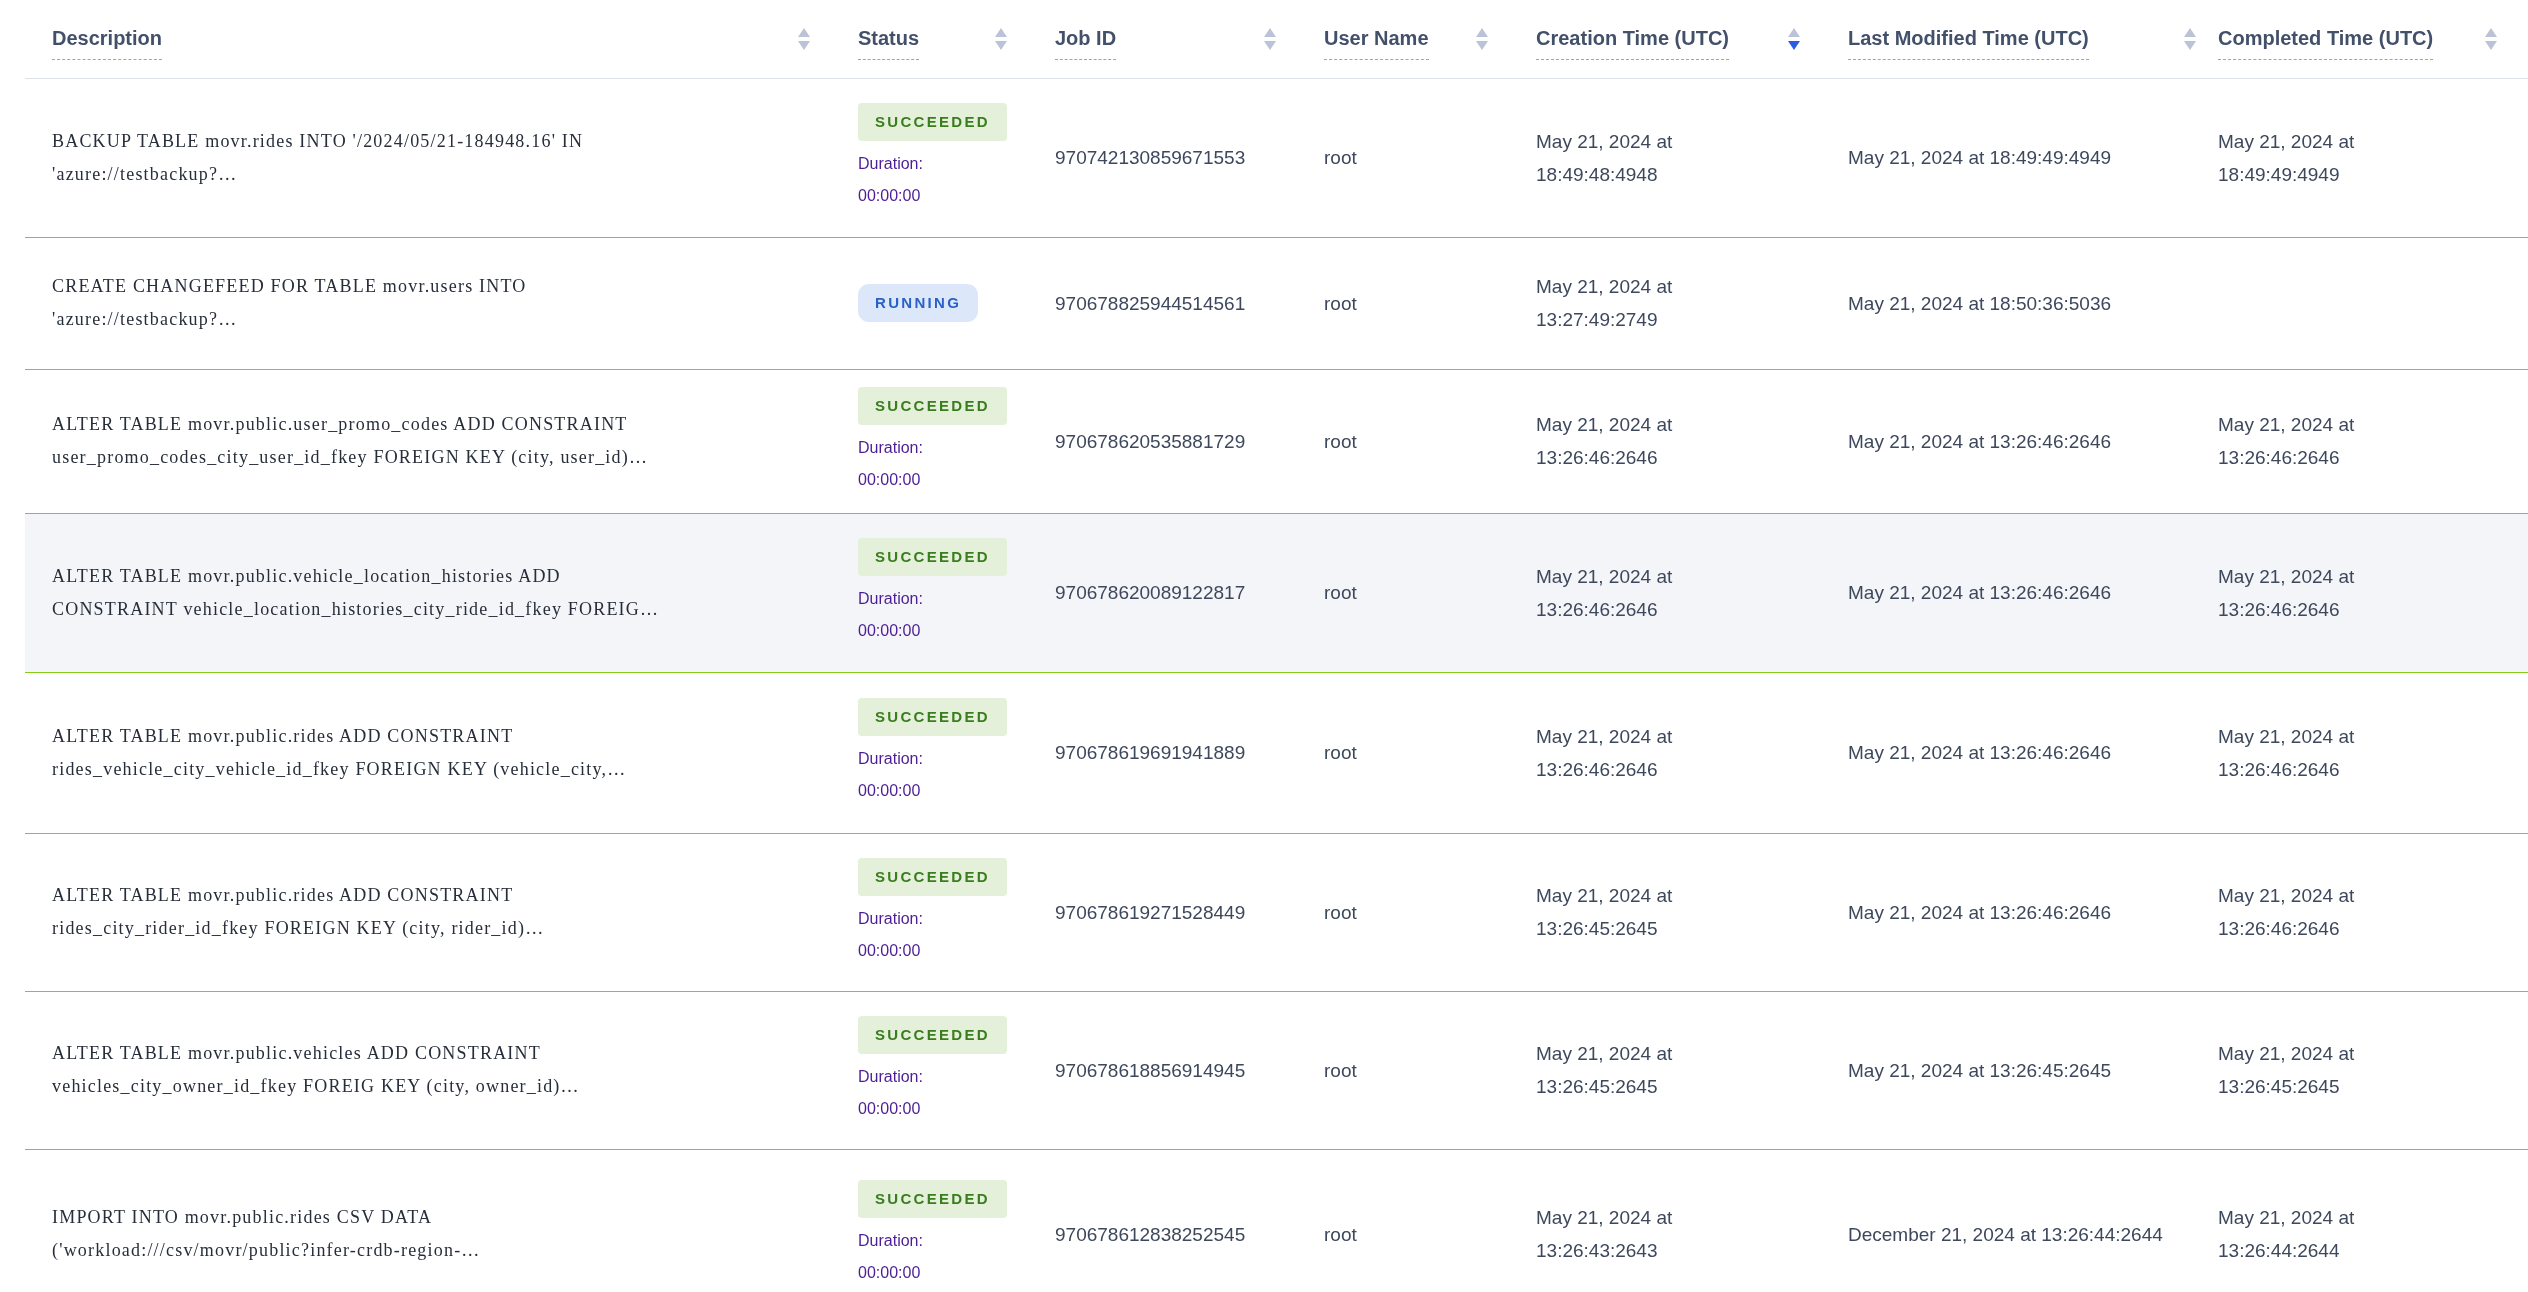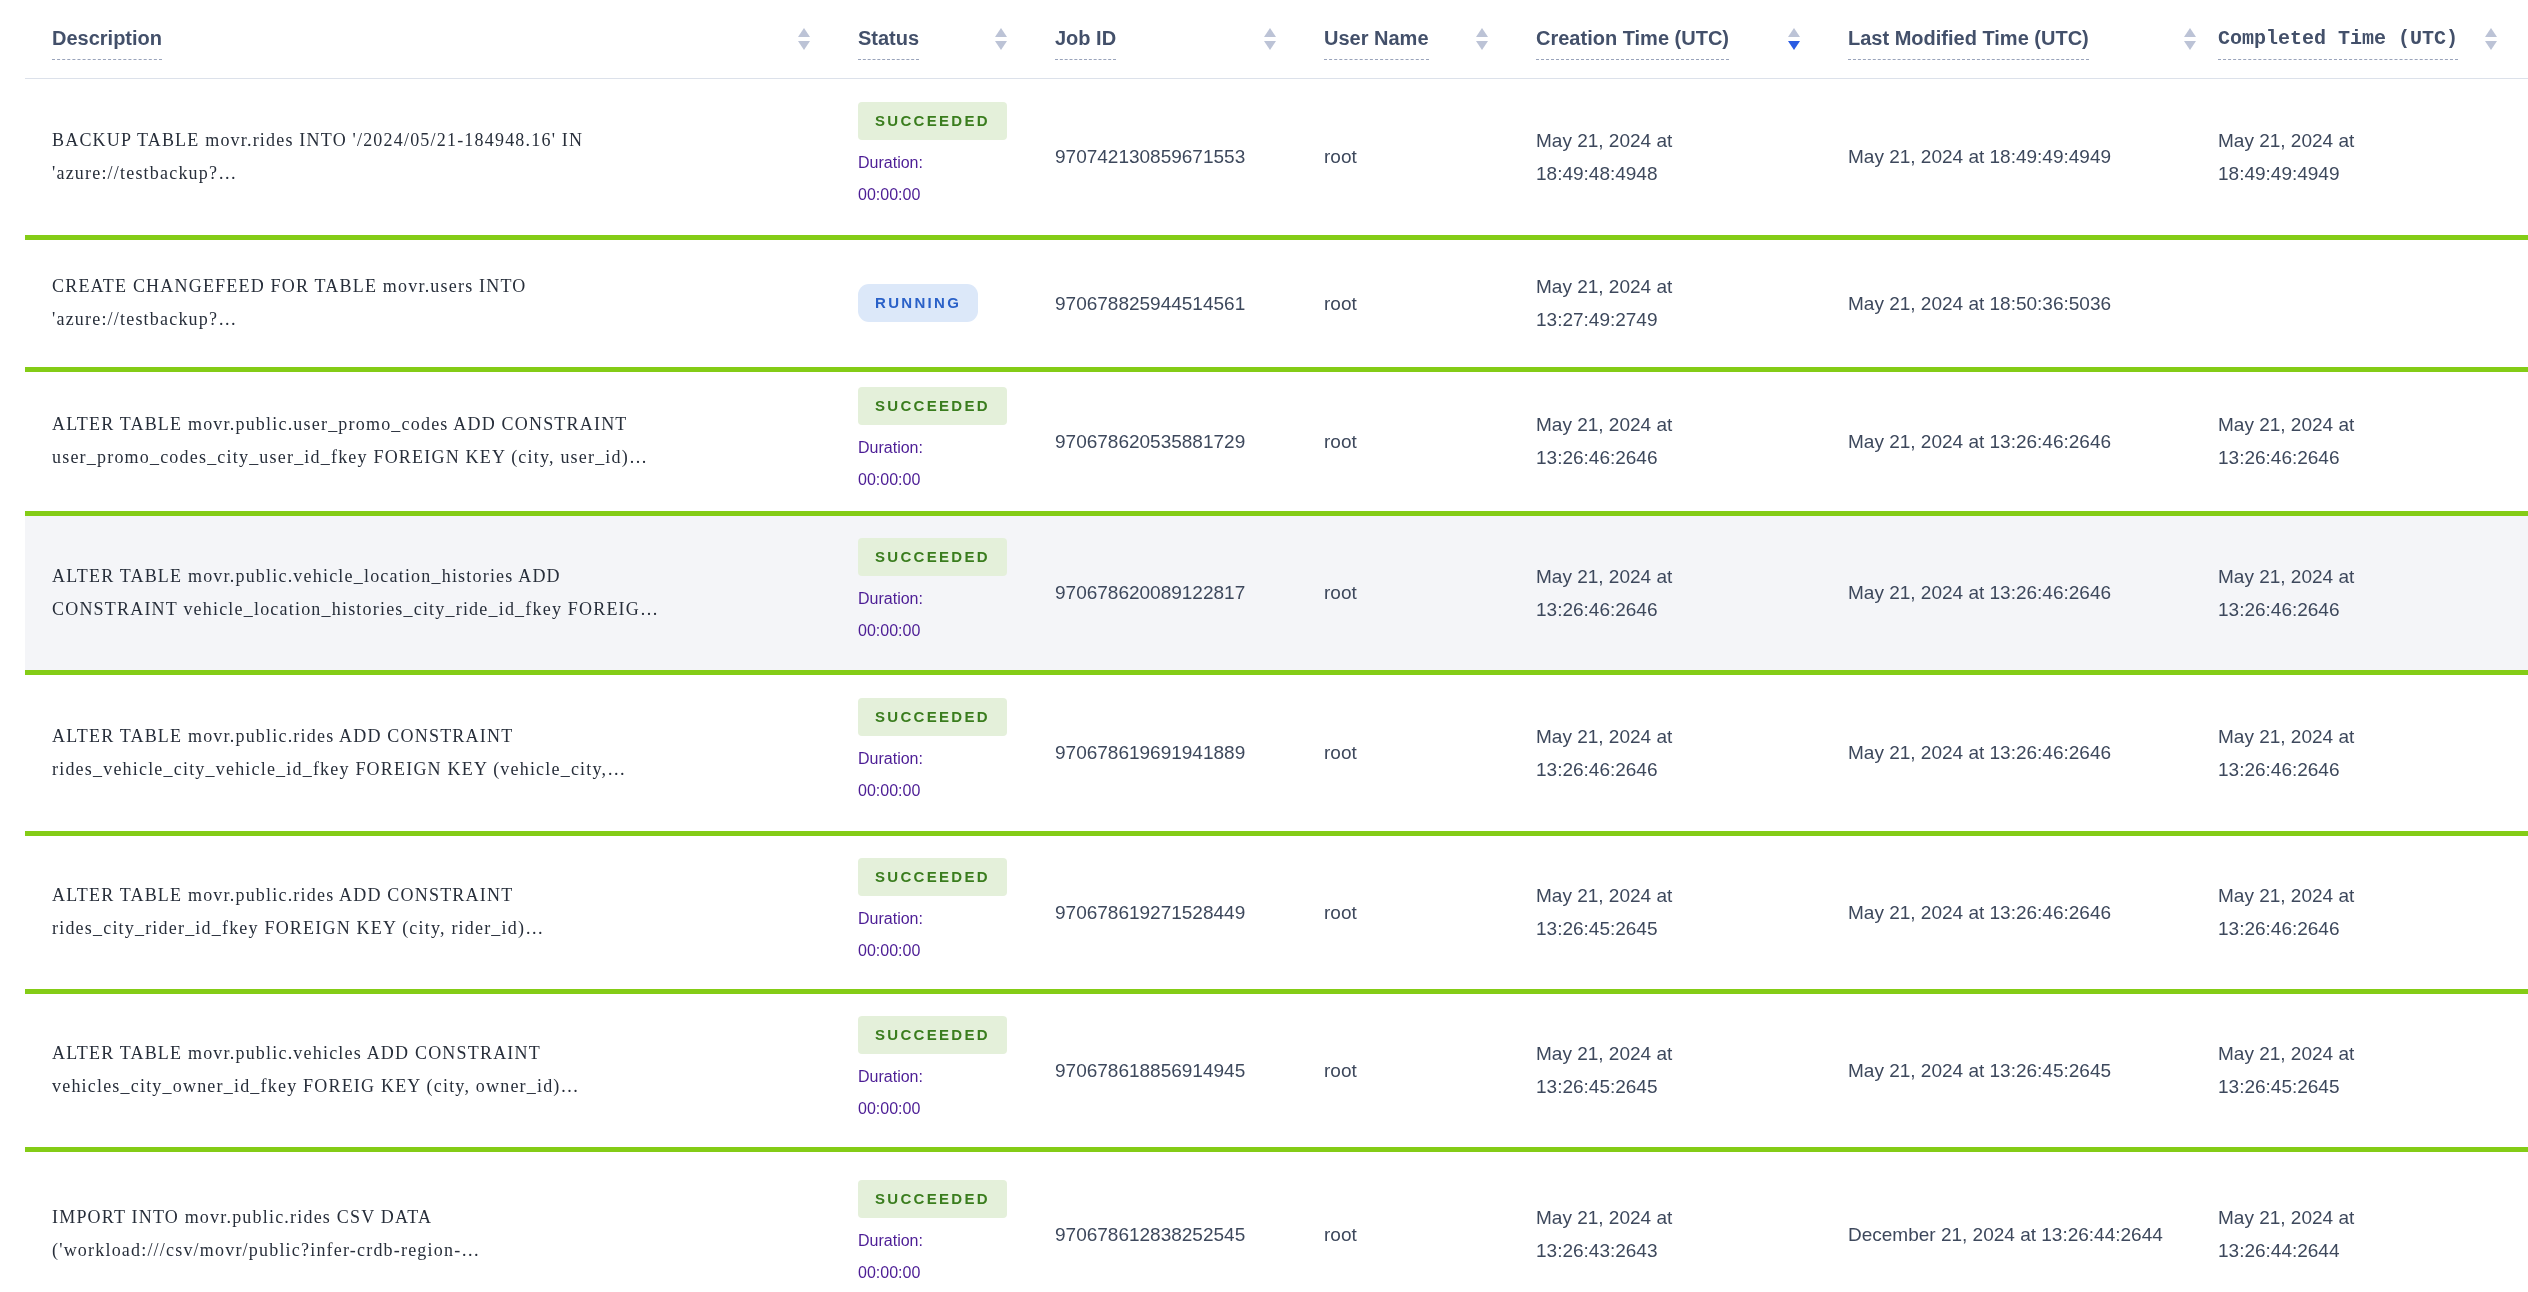--- a/index.html
+++ b/index.html
@@ -27,21 +27,21 @@
     padding: 0;
   }
   .th-inner {
     display: flex;
     align-items: center;
     justify-content: space-between;
     padding-right: 48px;
   }
   th.col-desc .th-inner { padding-left: 27px; }
   th.col-modified .th-inner { padding-right: 22px; }
-  th.col-completed .th-inner { padding-right: 31px; font-family: Liberation Mono, monospace; }
+  th.col-completed .th-inner { padding-right: 31px; }
   .th-label {
     display: inline-block;
     padding-bottom: 9px;
     border-bottom: 1px dashed #9aa4bb;
     transform: translateY(5px);
     cursor: pointer;
   }
   .sorter {
     display: flex;
     flex-direction: column;
@@ -59,21 +59,21 @@
   .tri-down {
     width: 0; height: 0;
     border-left: 6px solid transparent;
     border-right: 6px solid transparent;
     border-top: 9px solid #bcc3d6;
   }
   .tri-down.active { border-top-color: var(--sort-active, #2b5ce2); }
   
   tbody td {
     vertical-align: middle;
-    border-bottom: 5px solid #84cc16;
+    border-bottom: 1px solid #84cc16;
     padding: 0;
   }
   tbody tr { height: 158px; background: #ffffff; }
   tbody tr:nth-child(1) { height: 159px; }
   tbody tr:nth-child(2) { height: 132px; }
   tbody tr:nth-child(3) { height: 144px; }
   tbody tr:nth-child(4) { height: 159px; }
   tbody tr:nth-child(5) { height: 161px; }
   tbody tr:nth-child(8) { height: 170px; }
   tbody tr.highlighted { background: #f4f5f8; }

